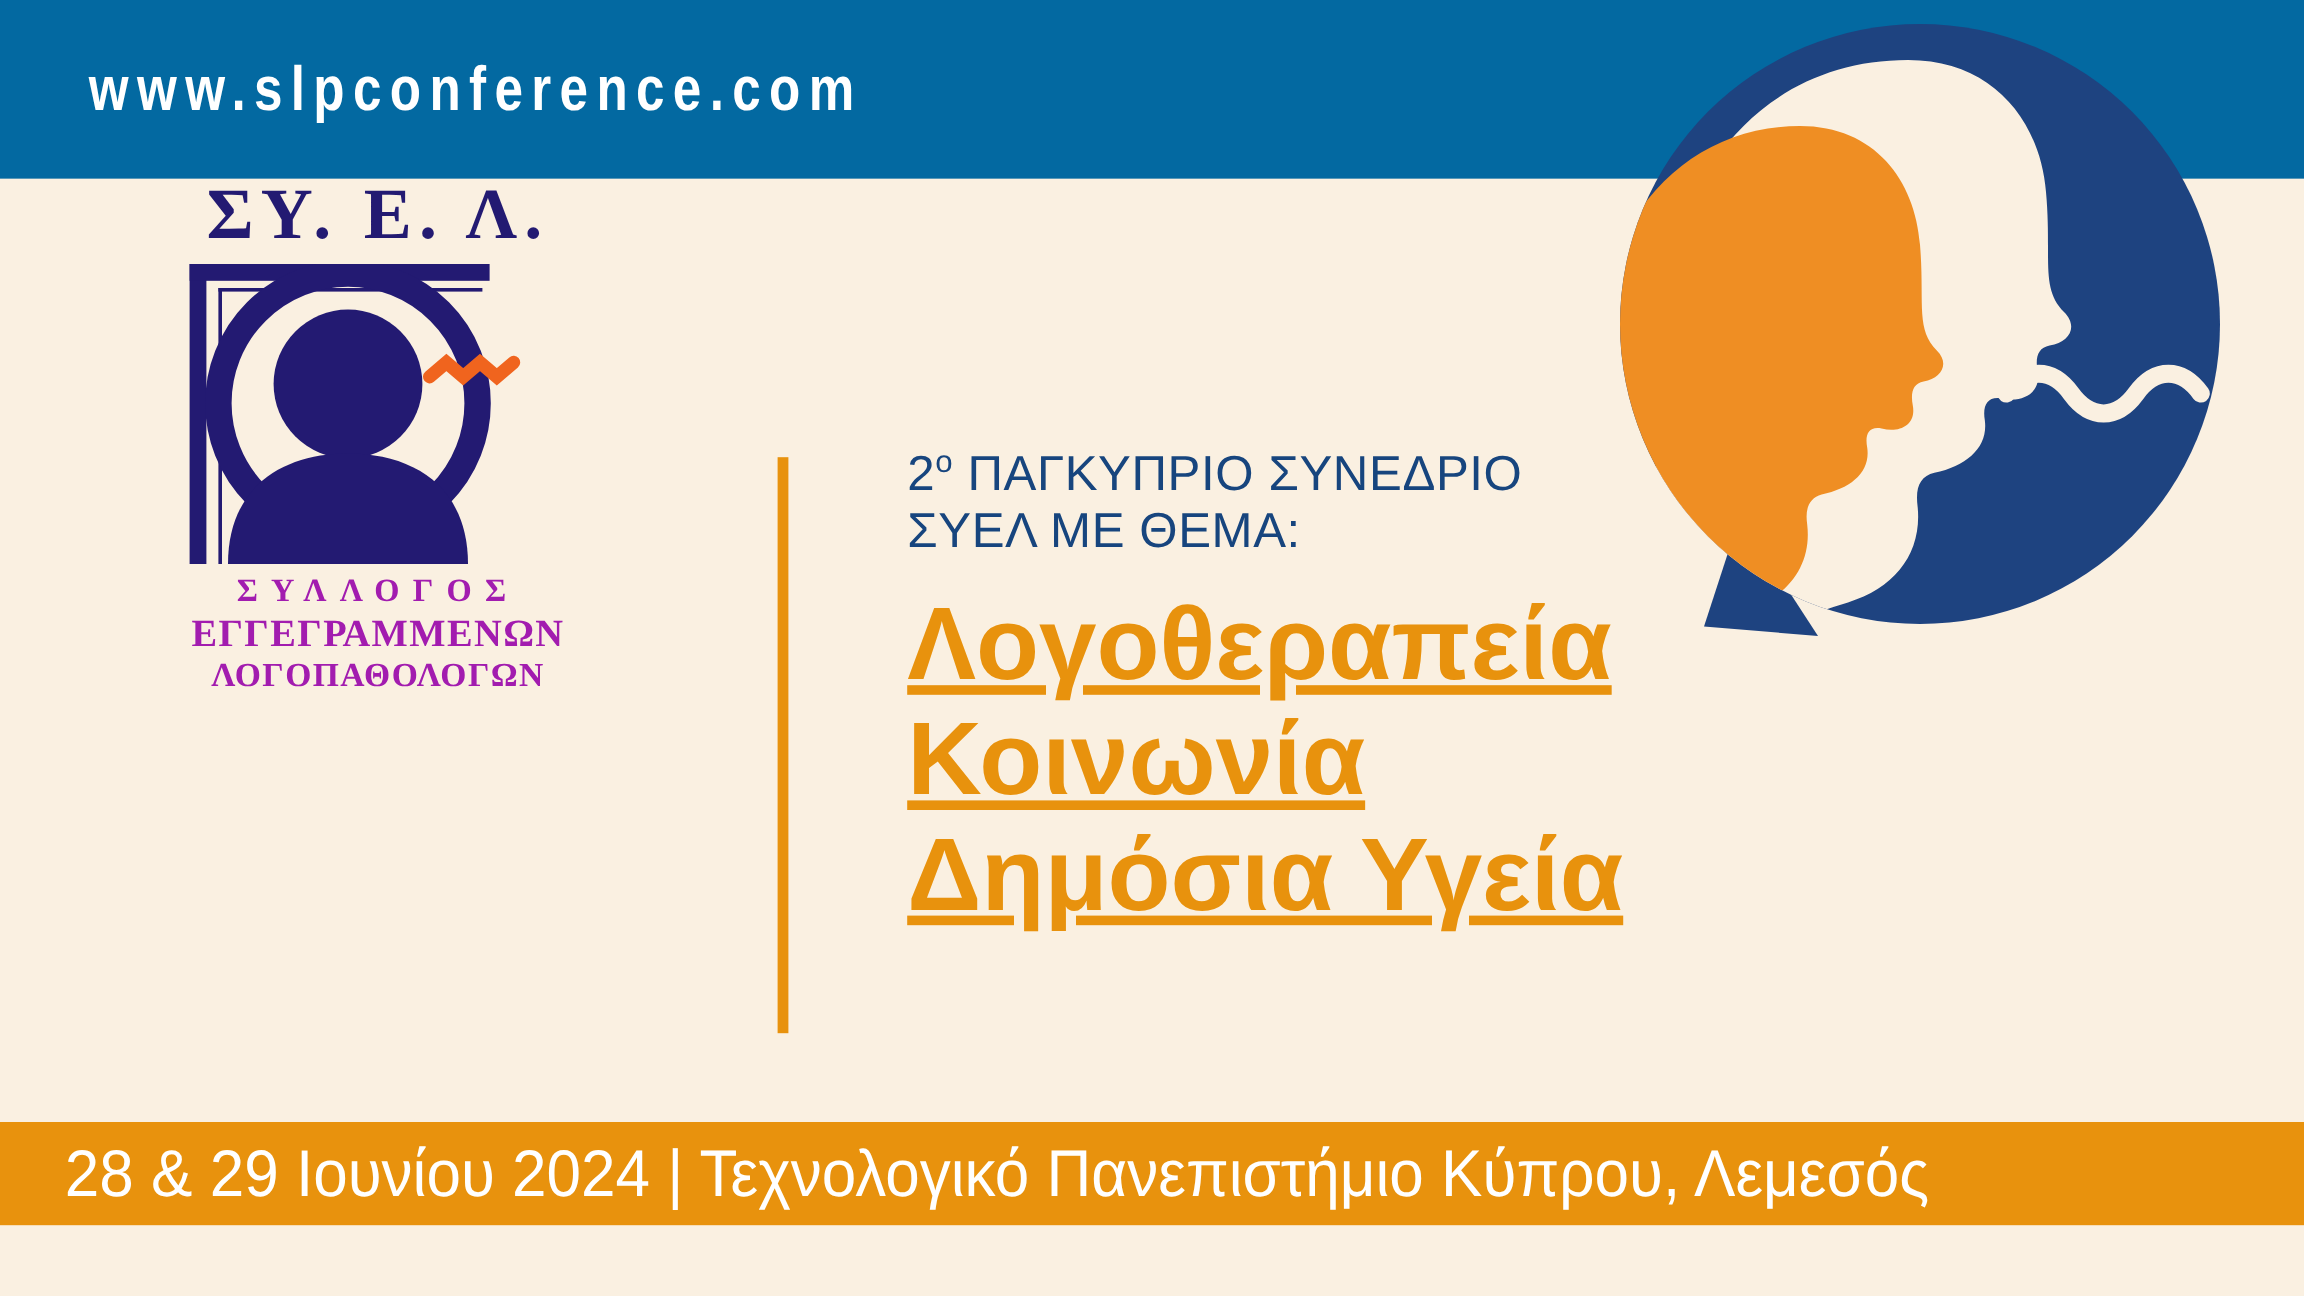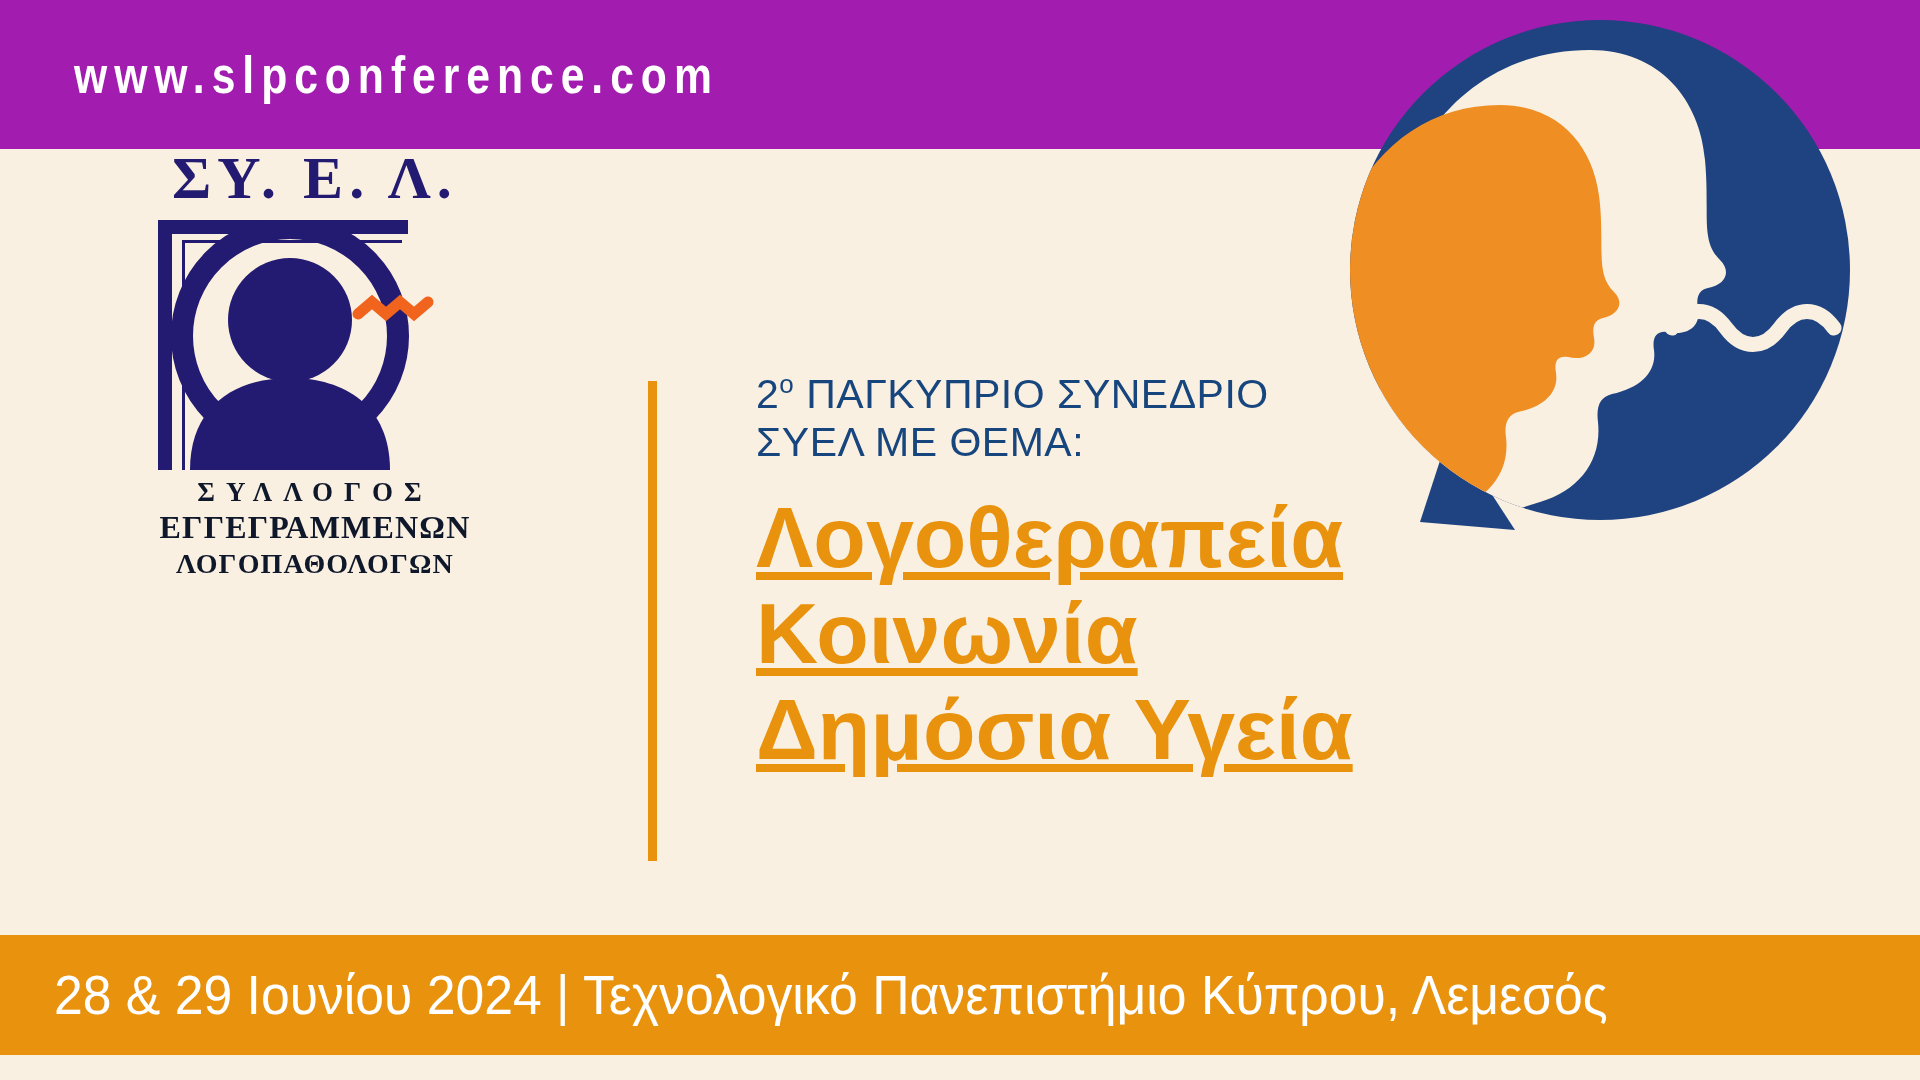--- a/index.html
+++ b/index.html
@@ -20,21 +20,21 @@
     overflow: hidden;
   }
 
   
   .top-bar {
     position: absolute;
     left: 0;
     top: 0;
     width: 1920px;
     height: 149px;
-    background: #a21caf;
+    background: #0369a1;
     display: flex;
     align-items: center;
   }
   .site-url {
     margin-left: 74px;
     color: #ffffff;
     font-size: 52px;
     font-weight: 700;
     letter-spacing: 8.5px;
     font-family: "Liberation Sans Narrow", "Liberation Sans", sans-serif;
@@ -81,21 +81,21 @@
     width: 330px;
     height: 250px;
   }
   .logo-mark svg { display: block; }
 
   .logo-sub {
     position: absolute;
     left: 0;
     top: 328px;
     width: 330px;
-    color: #0f172a;
+    color: #a21caf;
     text-align: center;
     font-weight: 700;
     line-height: 1.2;
     font-family: "Liberation Serif", "DejaVu Serif", serif;
   }
   .logo-sub .l1 { font-size: 27px; letter-spacing: 11px; display:block; }
   .logo-sub .l2 { font-size: 32px; letter-spacing: 1.2px; display:block; }
   .logo-sub .l3 { font-size: 28px; letter-spacing: 1.2px; display:block; }
 
   
@@ -147,21 +147,21 @@
     height: 620px;
   }
   .faces svg { display: block; }
 
   
   .bottom-bar {
     position: absolute;
     left: 0;
     top: 935px;
     width: 1920px;
-    height: 120px;
+    height: 86px;
     background: #e8920d;
     display: flex;
     align-items: center;
   }
   .bottom-text {
     margin-left: 54px;
     color: #ffffff;
     font-size: 55px;
     font-weight: 400;
     letter-spacing: 0px;

